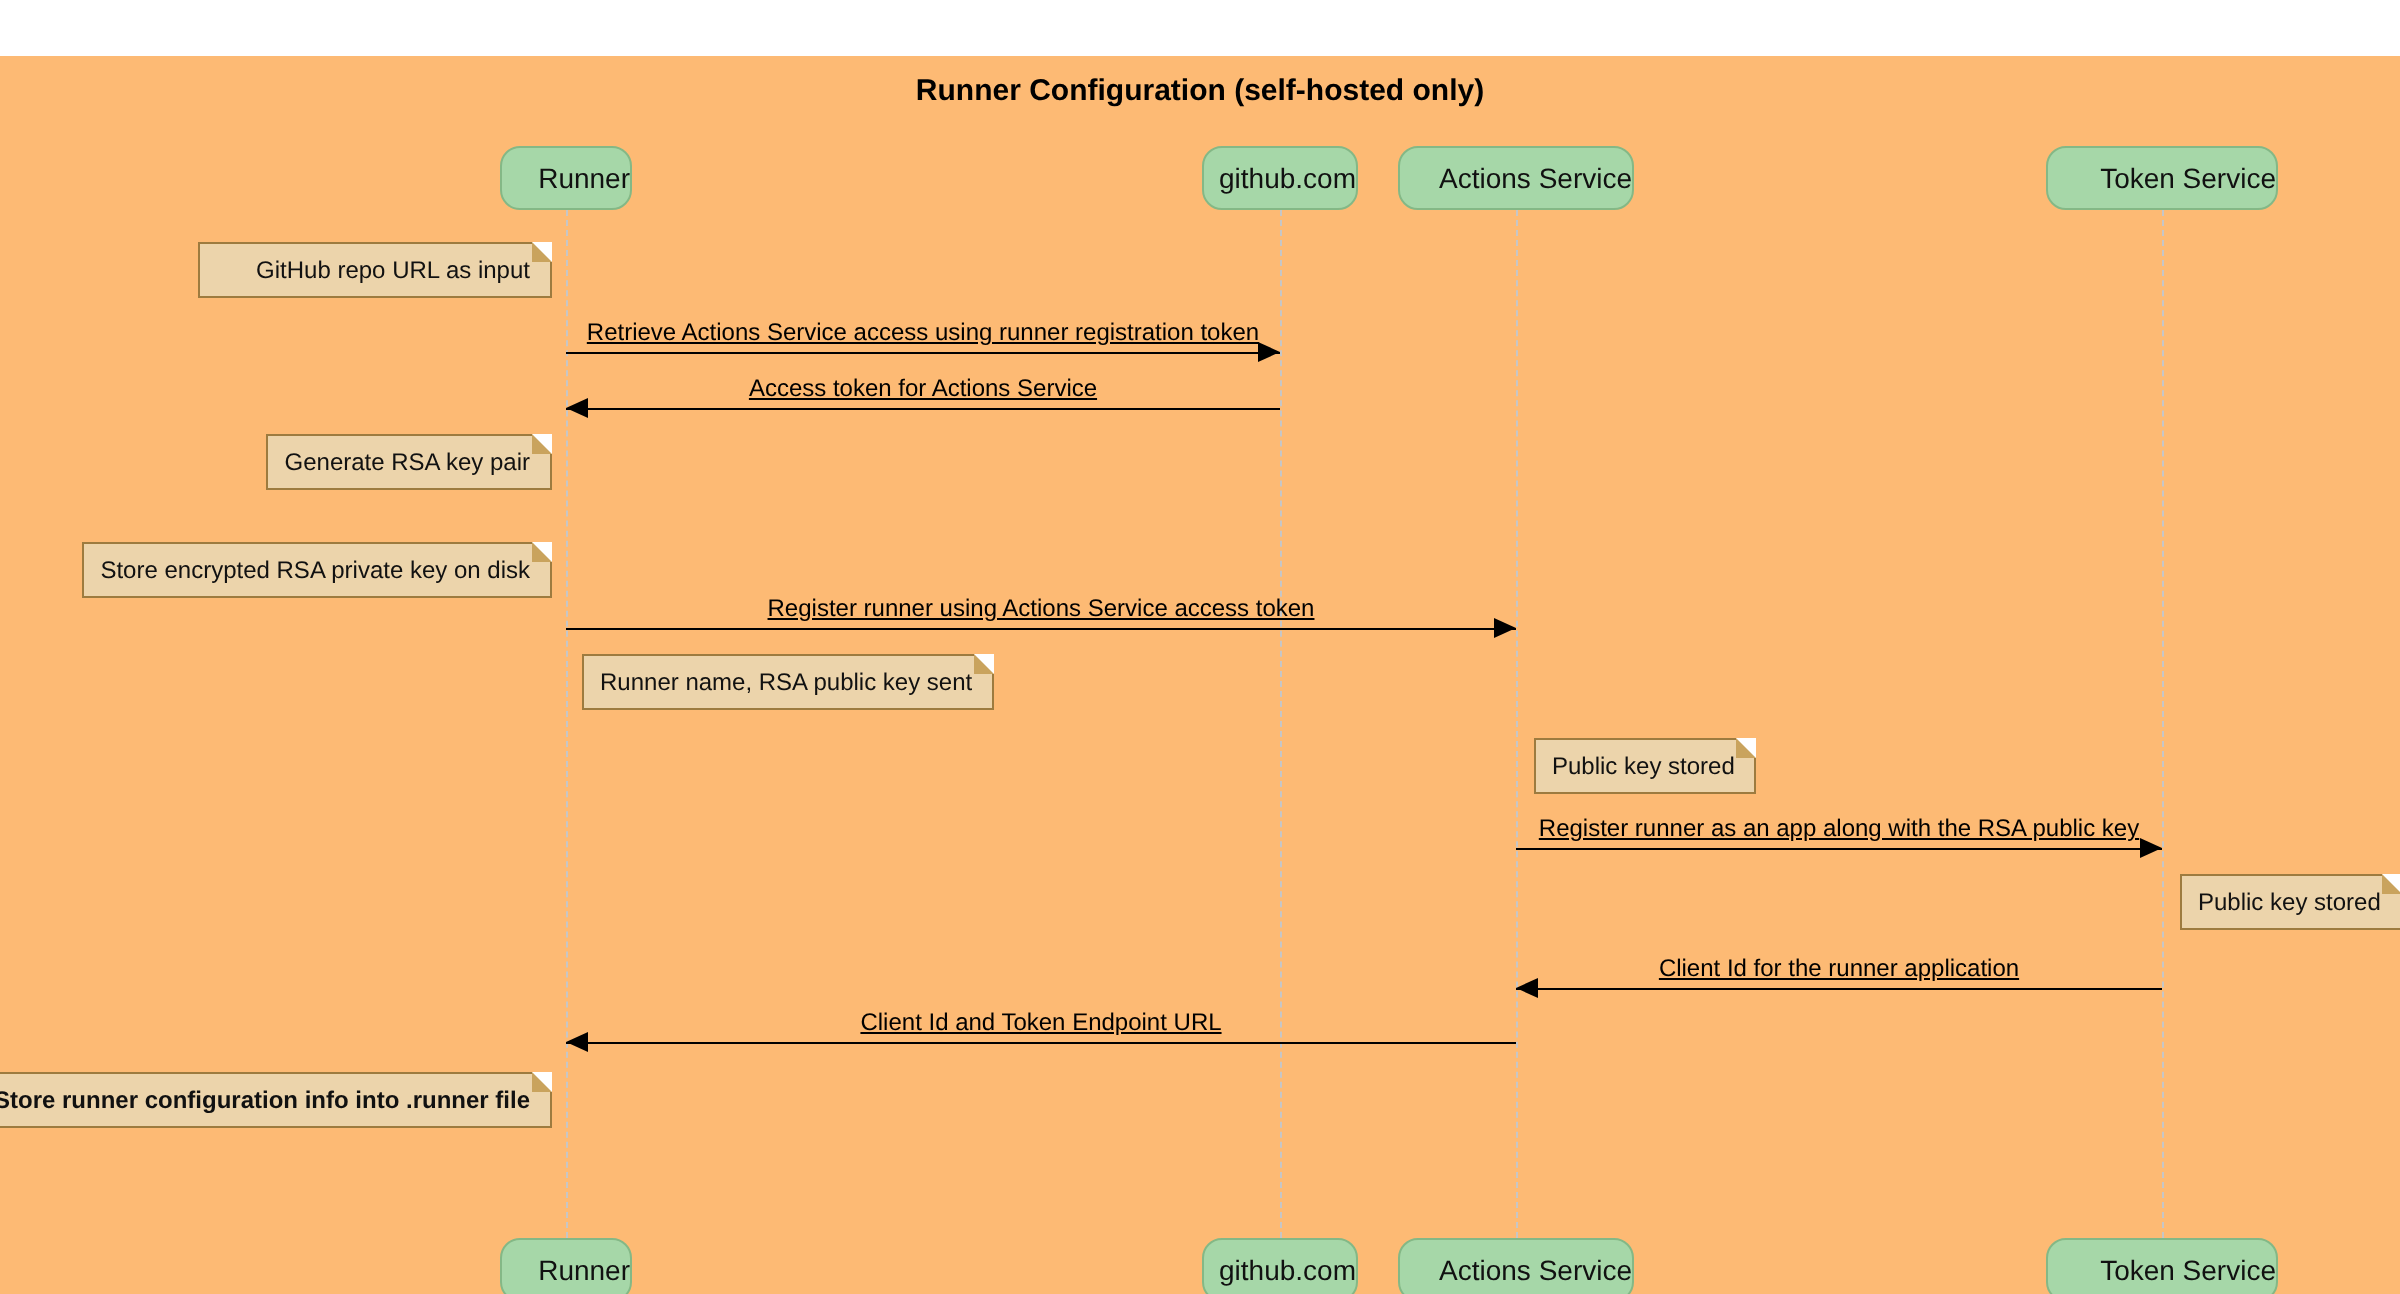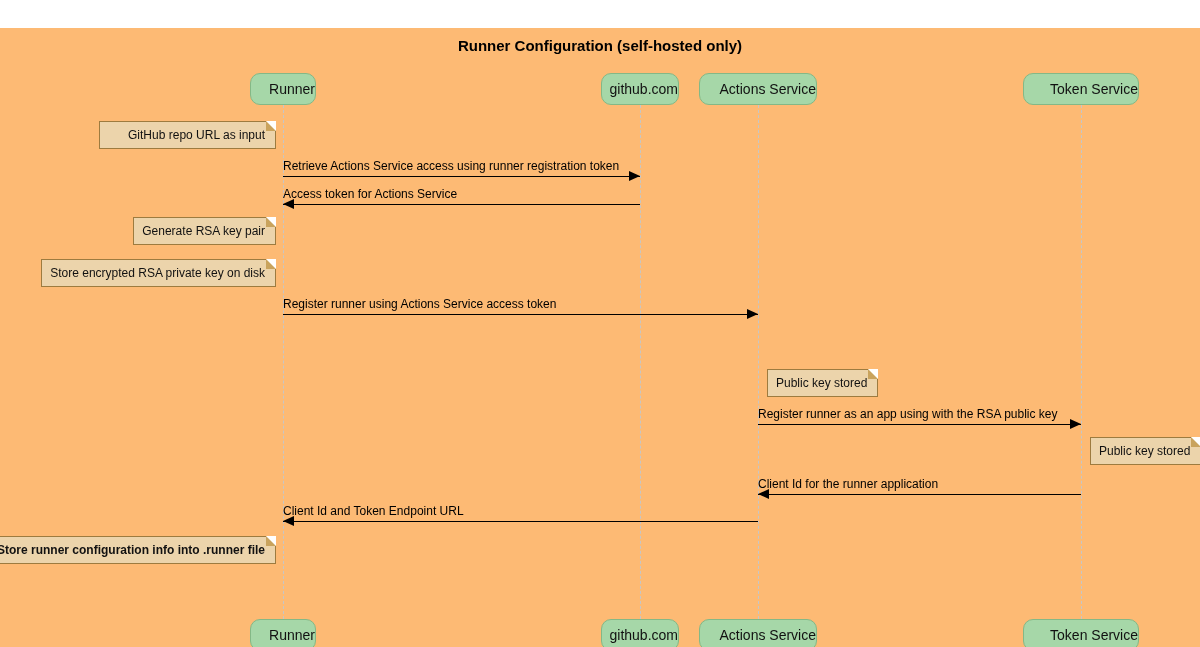--- a/index.html
+++ b/index.html
@@ -62,24 +62,25 @@
   .msg { position: absolute; height: 0; }
   .msg-line {
     position: absolute;
     left: 0; right: 0; top: 0;
     border-top: 1px solid #000000;
   }
   .msg-label {
     position: absolute;
     left: 0; right: 0;
     bottom: 3px;
-    text-align: left;
+    text-align: center;
     font-size: 12px;
     color: #000000;
     white-space: nowrap;
+    text-decoration: underline;
   }
   .arrowhead {
     position: absolute;
     width: 0; height: 0;
     top: -5px;
     border-top: 5px solid transparent;
     border-bottom: 5px solid transparent;
   }
   .arrowhead.right { right: 0; border-left: 11px solid #000000; }
   .arrowhead.left  { left: 0;  border-right: 11px solid #000000; }
@@ -124,39 +125,43 @@
     <div class="msg-label">Access token for Actions Service</div>
     <div class="msg-line"></div>
     <span class="arrowhead left"></span>
   </div>
 
   <div class="note" style="right:924px; top:189px;">
     <span class="fold"></span>
     <span>Generate RSA key pair</span>
   </div>
 
-  <div class="note" style="right:924px; top:231px;text-align:center;">
+  <div class="note" style="right:924px; top:243px;text-align:center;">
     <span class="fold"></span>
     <span>Store encrypted RSA private key on disk</span>
   </div>
 
   <div class="msg" style="left:283px; top:286px; width:475px;">
     <div class="msg-label">Register runner using Actions Service access token</div>
     <div class="msg-line"></div>
     <span class="arrowhead right"></span>
   </div>
 
+  <div class="note" style="left:291px; top:299px;">
+    <span class="fold"></span>
+    <span>Runner name, RSA public key sent</span>
+  </div>
 
   <div class="note" style="left:767px; top:341px;">
     <span class="fold"></span>
     <span>Public key stored</span>
   </div>
 
   <div class="msg" style="left:758px; top:396px; width:323px;">
-    <div class="msg-label">Register runner as an app using with the RSA public key</div>
+    <div class="msg-label">Register runner as an app along with the RSA public key</div>
     <div class="msg-line"></div>
     <span class="arrowhead right"></span>
   </div>
 
   <div class="note" style="left:1090px; top:409px;">
     <span class="fold"></span>
     <span>Public key stored</span>
   </div>
 
   <div class="msg" style="left:758px; top:466px; width:323px;">

